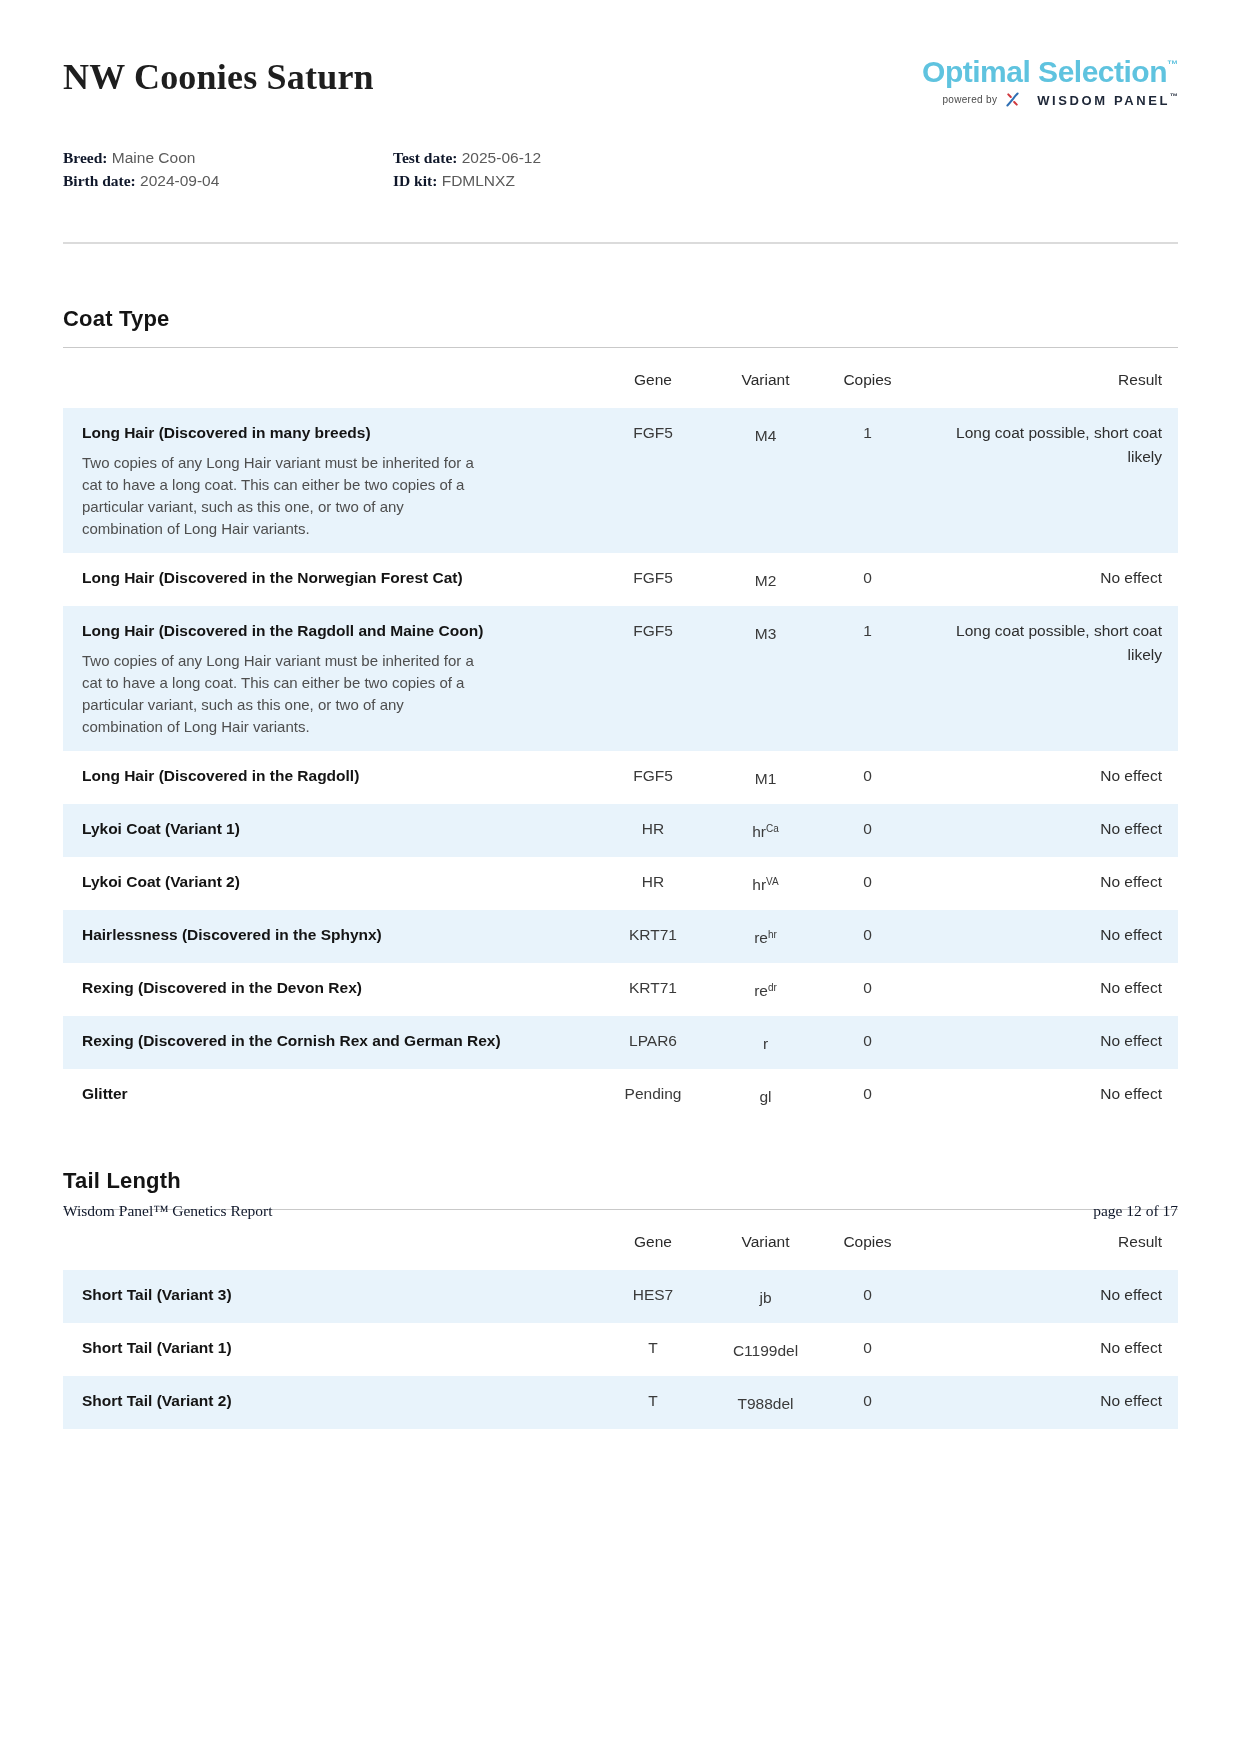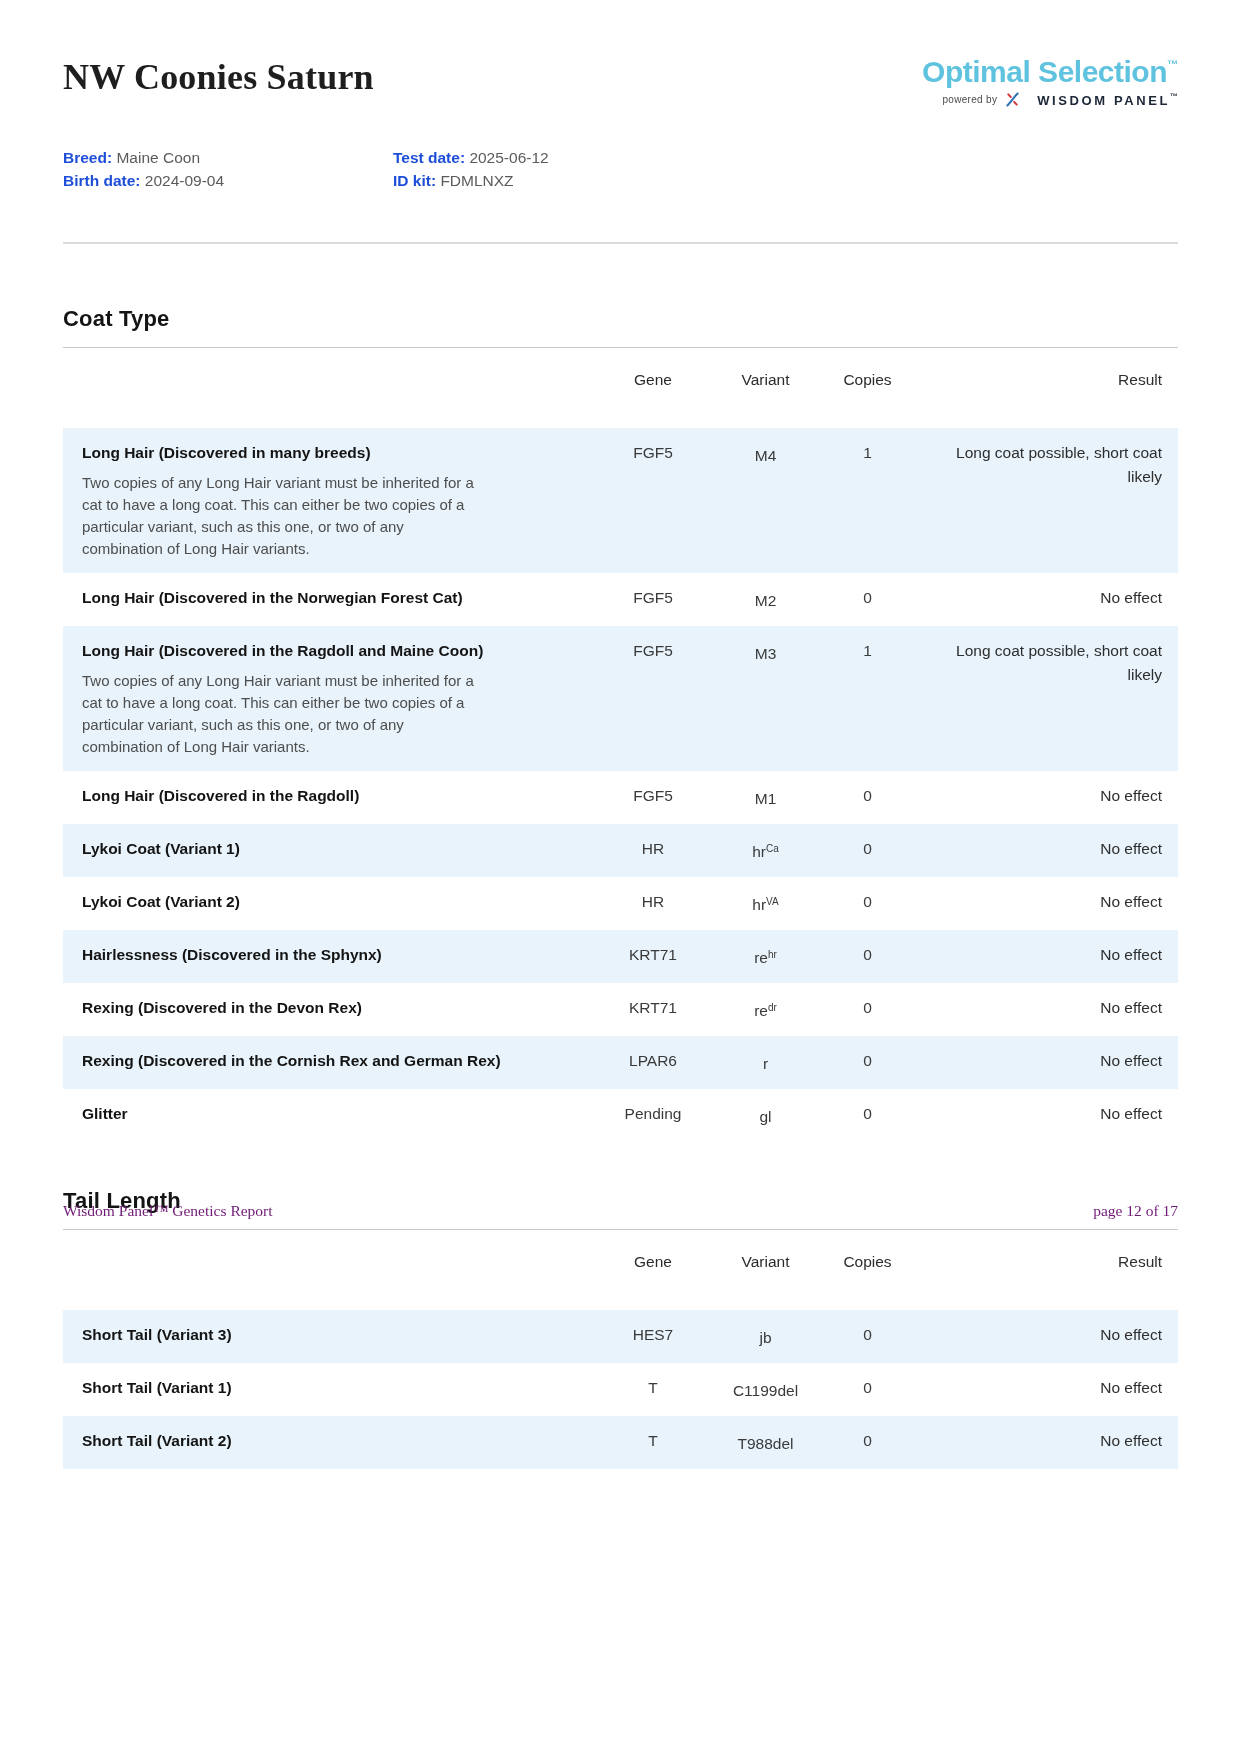--- a/index.html
+++ b/index.html
@@ -29,55 +29,55 @@
   .partner {
     font-size:13px; font-weight:600; letter-spacing:2.6px; color:#1e2738;
     display:inline-flex; align-items:center; gap:16px;
   }
   .partner sup { font-size:8px; vertical-align:6px; letter-spacing:0; }
   .wp-icon { width:17px; height:17px; display:inline-block; }
 
   
   .meta { display:flex; margin-top:38px; font-size:15.5px; line-height:23px; }
   .meta-col { width:330px; }
-  .meta-label { font-weight:700; color:#1d4ed8; }
+  .meta-label { font-weight:700; color:#0f172a;font-family:Liberation Serif, serif; }
   .meta-value { color:#5b5b5b; }
 
   .rule-main { border:none; border-top:2px solid #dbdbdb; margin-top:50px; }
 
   
   .section-heading { margin-top:62px; font-size:22px; font-weight:700; color:#141414; letter-spacing:0.2px; }
   .section-heading.second { margin-top:46px; }
   .rule-section { border:none; border-top:1px solid #c9c9c9; margin-top:15px; }
 
   
   .gtable { width:1115px; }
   .grow {
     display:grid;
     grid-template-columns:525px 130px 95px 109px 8px 248px;
     align-items:stretch;
   }
   .thead { padding:20px 0 0 0; }
-  .thead .cell { padding-top:0; padding-bottom:36px; font-weight:400; color:#2b2b2b; }
+  .thead .cell { padding-top:0; padding-bottom:16px; font-weight:400; color:#2b2b2b; }
   .cell { font-size:15.5px; line-height:24px; color:#3a3a3a; padding:13px 0; }
   .cell.namec { padding-left:19px; padding-right:30px; color:#141414; }
   .cell.genec, .cell.variantc, .cell.copiesc { text-align:center; }
   .cell.resultc { padding-left:20px; padding-right:16px; color:#2e2e2e;text-align:right; }
   .row-title { font-weight:700; font-size:15.5px; color:#141414; }
   .row-desc { font-weight:400; font-size:15px; line-height:22px; color:#4e4e4e; margin-top:7px; max-width:406px; }
   .grow.hl .cell { background:#e8f3fb; }
   .grow .spacer { background:#ffffff; padding:0; }
   .variantc sup { font-size:10px; vertical-align:5px; }
 
   
   .footer {
     position:absolute; left:63px; right:64px; bottom:16px;
     display:flex; justify-content:space-between;
     font-family:"Liberation Serif", serif;
-    font-size:15.5px; color:#701a75;
+    font-size:15.5px; color:#0f172a;
   }
 </style>
 </head>
 <body>
 
 <div class="page">
 
   <div class="header">
     <h1 class="doc-title">NW Coonies Saturn</h1>
     <div class="logo">

